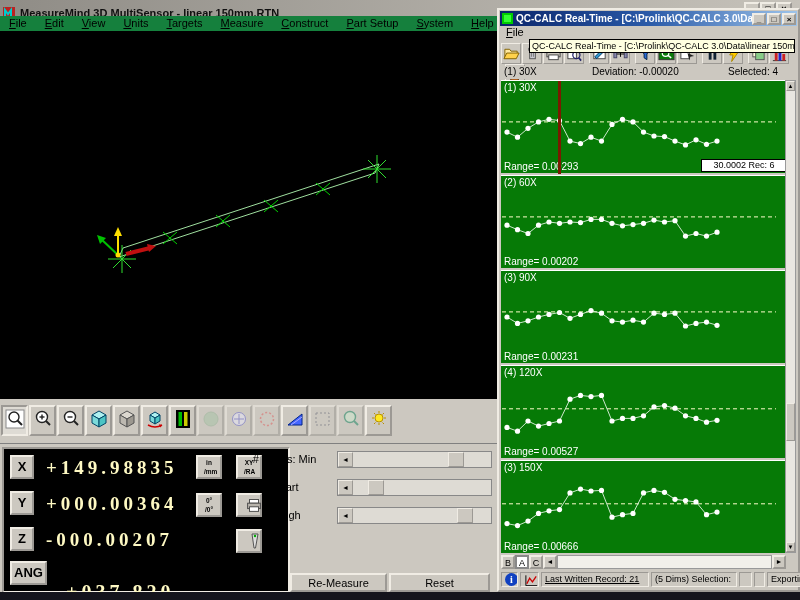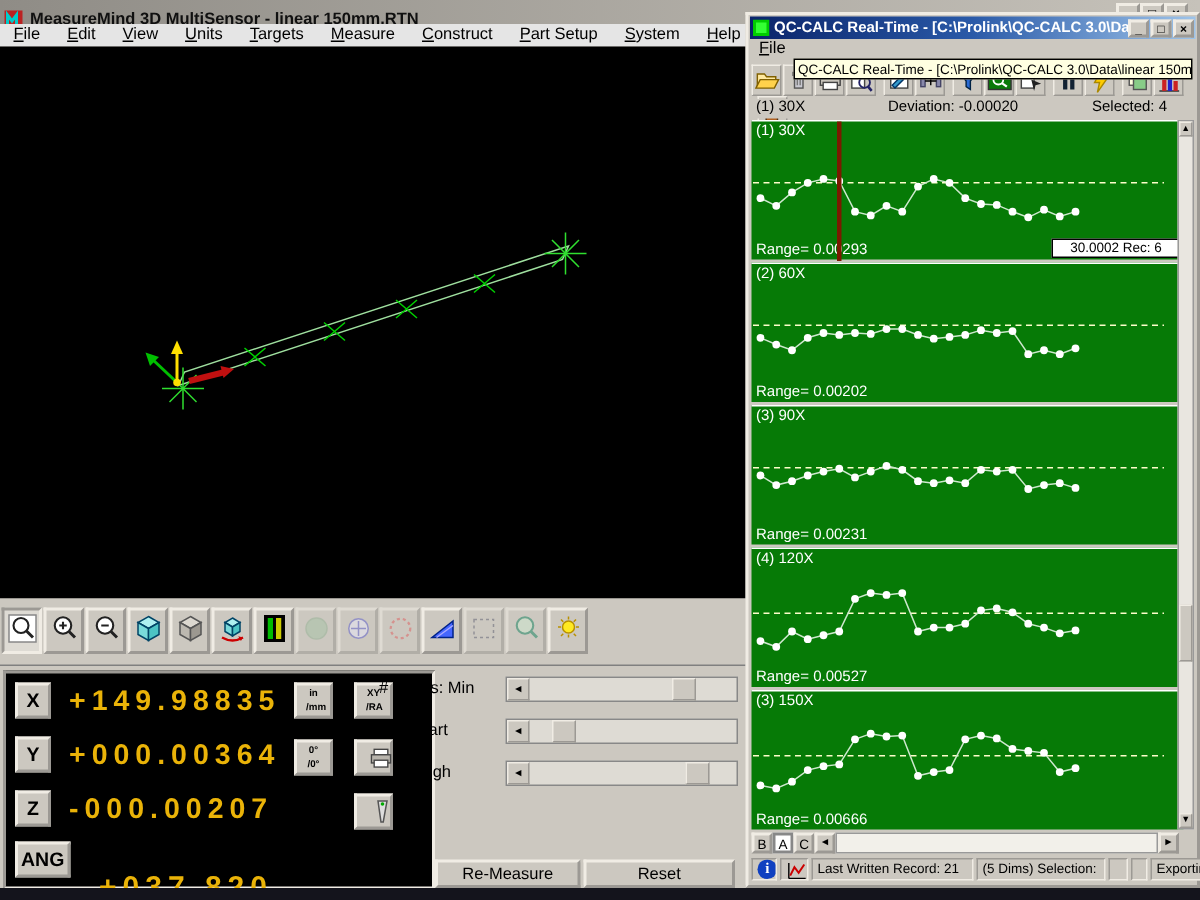--- a/index.html
+++ b/index.html
@@ -5,35 +5,35 @@
   html,body{margin:0;padding:0}
   body{width:800px;height:600px;position:relative;background:#ccc8c0;
        font-family:"Liberation Sans",sans-serif;font-size:11px;color:#000;overflow:hidden}
   .abs{position:absolute}
   
   #main-title{left:0;top:0;width:800px;height:26px;
     background:linear-gradient(90deg,#8f8c86,#c6c2ba);display:flex;align-items:center;z-index:1}
   #main-title .t{font-weight:bold;font-size:11px;color:#101010;margin-left:4px;white-space:nowrap}
   .win-btn{width:16px;height:13px;font-size:9px;line-height:10px;text-align:center;
     background:#ccc8c0;border:2px outset #f0ece4;box-sizing:border-box;font-weight:bold}
-  #main-menu{left:0;top:16px;width:800px;height:15px;background:#e5e5e5;z-index:1;white-space:nowrap}
+  #main-menu{left:0;top:16px;width:800px;height:15px;background:#15803d;z-index:1;white-space:nowrap}
   .menu-item{display:inline-block;padding:1px 9px;font-size:11px}
   .menu-item::first-letter{text-decoration:underline}
   #viewport{left:0;top:31px;width:800px;height:368px;background:#000;z-index:1}
   #main-toolbar{left:0;top:399px;width:800px;height:44px;background:#ccc8c0;z-index:1;padding-top:6px;box-sizing:border-box}
   .tbbtn{display:inline-block;width:27px;height:31px;margin-left:1px;background:#ccc8c0;
     border:2px outset #f0ece4;box-sizing:border-box;vertical-align:top;padding:2px 1px}
   .tbbtn.pressed{border-style:inset;background:#dedbd4}
   .tbbtn.dim{opacity:.55}
   #bottom{left:0;top:443px;width:800px;height:149px;background:#ccc8c0;border-top:1px solid #808080;z-index:1}
   #dro{left:2px;top:3px;width:284px;height:142px;background:#000;border:2px inset #f0ece4;position:absolute}
   .dro-row{position:absolute;left:6px;height:26px}
   .dro-label{display:inline-block;min-width:24px;height:24px;background:#ccc8c0;border:2px outset #f0ece4;
      box-sizing:border-box;text-align:center;font-weight:bold;font-size:13px;line-height:20px;padding:0 2px}
-  .led{font-family:Liberation Sans, sans-serif;font-weight:bold;color:#eab308;font-size:19px;letter-spacing:4px;white-space:nowrap}
+  .led{font-family:Liberation Serif, serif;font-weight:bold;color:#fef9c3;font-size:19px;letter-spacing:4px;white-space:nowrap}
   .dro-side{position:absolute;width:26px;height:24px;background:#ccc8c0;border:2px outset #f0ece4;
      box-sizing:border-box;font-size:6.5px;text-align:center;line-height:9px;padding-top:1px;font-weight:bold}
   .ctl-label{position:absolute;width:95px;text-align:center;font-size:11px}
   .slider{position:absolute;width:155px;height:17px;background:#dedbd4;border:1px solid #888;box-sizing:border-box}
   .sl-arrow{position:absolute;left:0;top:0;width:15px;height:15px;background:#ccc8c0;border:1px outset #f0ece4;
      box-sizing:border-box;font-size:7px;text-align:center;line-height:13px}
   .sl-thumb{position:absolute;top:0;width:16px;height:15px;background:#ccc8c0;border:1px outset #f0ece4;box-sizing:border-box}
   .cmd-btn{position:absolute;height:19px;background:#ccc8c0;border:2px outset #f0ece4;box-sizing:border-box;
      font-size:11px;text-align:center;line-height:15px}
   #dark-strip{left:0;top:592px;width:800px;height:8px;background:#14141c;z-index:1}
@@ -458,19 +458,19 @@
   <div id="qc-tabs" style="top: 545px; width: 288px;"><div class="qc-tab">B</div><div class="qc-tab active">A</div><div class="qc-tab">C</div><div class="hs-arrow">◄</div><div style="display:inline-block;width:215px;height:14px;background:#f2f0ea;border:1px solid #999;box-sizing:border-box;vertical-align:top"></div><div class="hs-arrow">►</div></div>
   <div id="qc-status" style="top: 561px;">
       <div class="st-cell" style="width: 17px; flex: 0 0 17px;">
         <div class="info-ic">i</div>
       </div>
       <div class="st-cell" style="width: 19px; flex: 0 0 19px;"><svg width="15" height="15" viewBox="0 0 16 15">
           <line x1="2" y1="2" x2="2" y2="13" stroke="#000"></line>
           <line x1="2" y1="13" x2="14" y2="13" stroke="#000"></line>
           <polyline points="3,11 6,5 9,9 13,3" fill="none" stroke="#c00" stroke-width="1.4"></polyline>
         </svg></div>
-      <div class="st-cell" style="width: 108px; flex: 0 0 108px;">Last Written Record: 21</div>
+      <div class="st-cell" style="width: 108px; flex: 0 0 108px; text-decoration: underline;">Last Written Record: 21</div>
       <div class="st-cell" style="width: 86px; flex: 0 0 86px;">(5 Dims) Selection:</div>
       <div class="st-cell" style="width: 13px; flex: 0 0 13px;"></div>
       <div class="st-cell" style="width: 11px; flex: 0 0 11px;"></div>
       <div class="st-cell" style="width: 45px; flex: 0 0 45px;">Exporting</div>
     </div>
 </div>
 
 </body></html>

